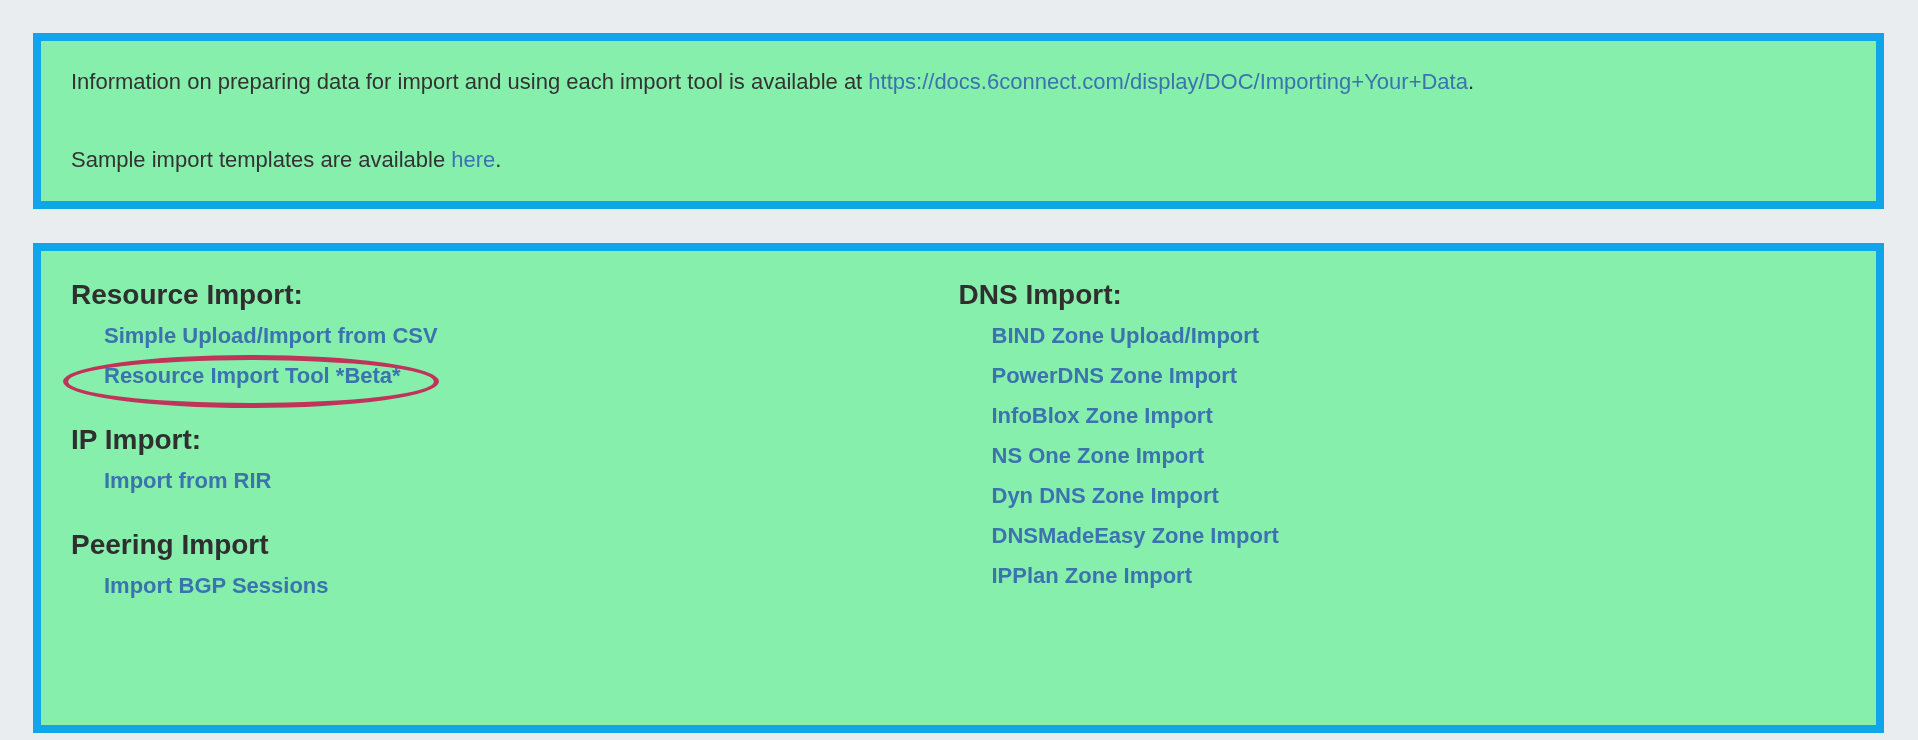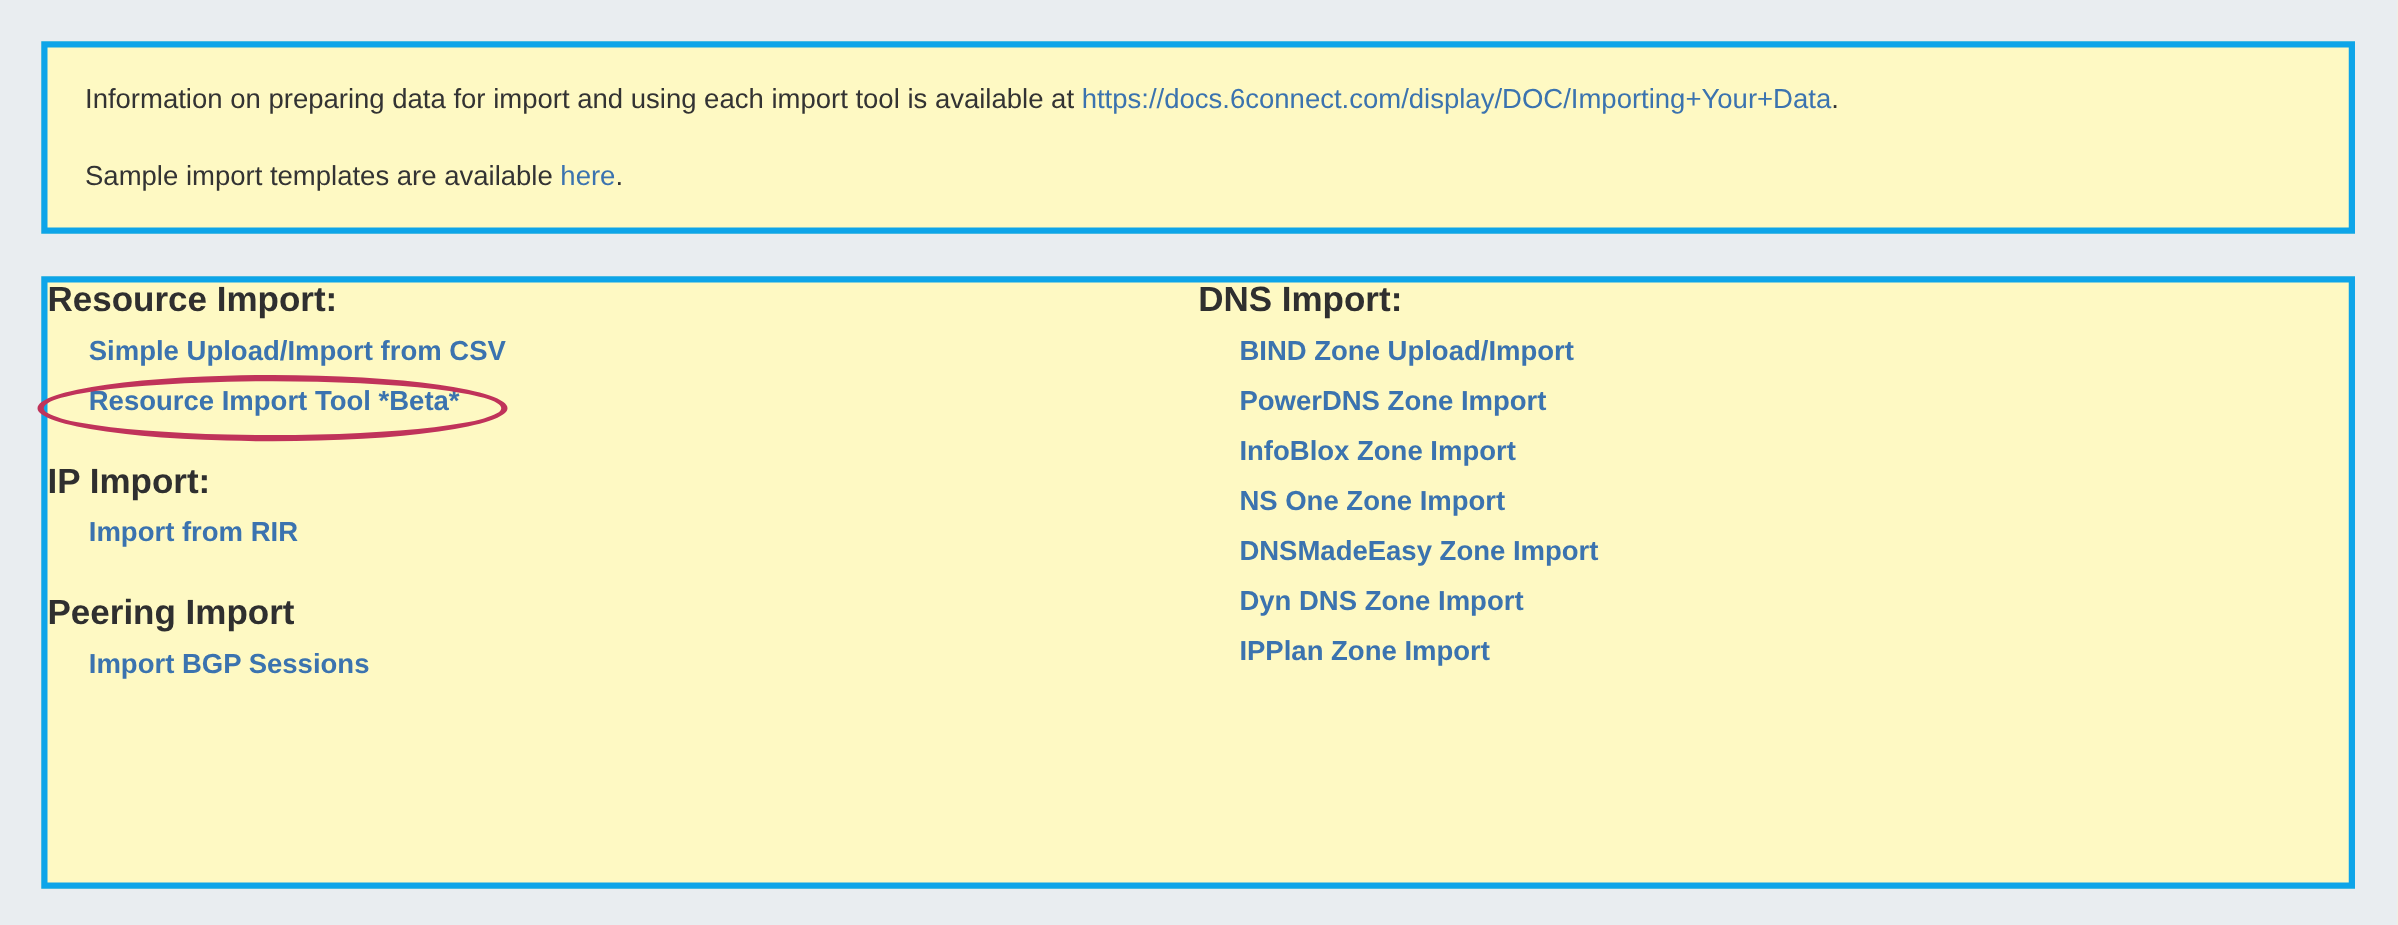--- a/index.html
+++ b/index.html
@@ -10,42 +10,43 @@
     font-family: "Liberation Sans", "DejaVu Sans", sans-serif;
     color: #333333;
     overflow: hidden;
   }
   .page {
     width: 1918px;
     height: 740px;
     padding: 33px 34px 0 33px;
   }
   .panel {
-    background: #fef9c3;
-    border: 5px solid #0ea5e9;
+    background: #86efac;
+    border: 8px solid #0ea5e9;
     width: 100%;
   }
   
   .info-panel {
     padding: 28px 30px;
     margin-bottom: 34px;
   }
   .info-panel p {
     font-size: 22px;
     line-height: 26px;
     color: #333333;
   }
-  .info-panel p + p { margin-top: 36px; }
+  .info-panel p + p { margin-top: 52px; }
   a.link {
     color: #3b73af;
     text-decoration: none;
     cursor: pointer;
   }
   
   .import-panel {
+    padding: 30px;
     min-height: 490px;
     display: flex;
     align-items: flex-start;
   }
   .col { width: 50%; }
   .import-panel h3 {
     font-size: 28px;
     line-height: 28px;
     font-weight: 700;
     color: #2f2f2f;
@@ -131,24 +132,24 @@
         <div class="link-row">
           <a href="#" class="link">PowerDNS Zone Import</a>
         </div>
         <div class="link-row">
           <a href="#" class="link">InfoBlox Zone Import</a>
         </div>
         <div class="link-row">
           <a href="#" class="link">NS One Zone Import</a>
         </div>
         <div class="link-row">
-          <a href="#" class="link">DNSMadeEasy Zone Import</a>
+          <a href="#" class="link">Dyn DNS Zone Import</a>
         </div>
         <div class="link-row">
-          <a href="#" class="link">Dyn DNS Zone Import</a>
+          <a href="#" class="link">DNSMadeEasy Zone Import</a>
         </div>
         <div class="link-row">
           <a href="#" class="link">IPPlan Zone Import</a>
         </div>
       </div>
 
     </div>
 
   </section>
 

